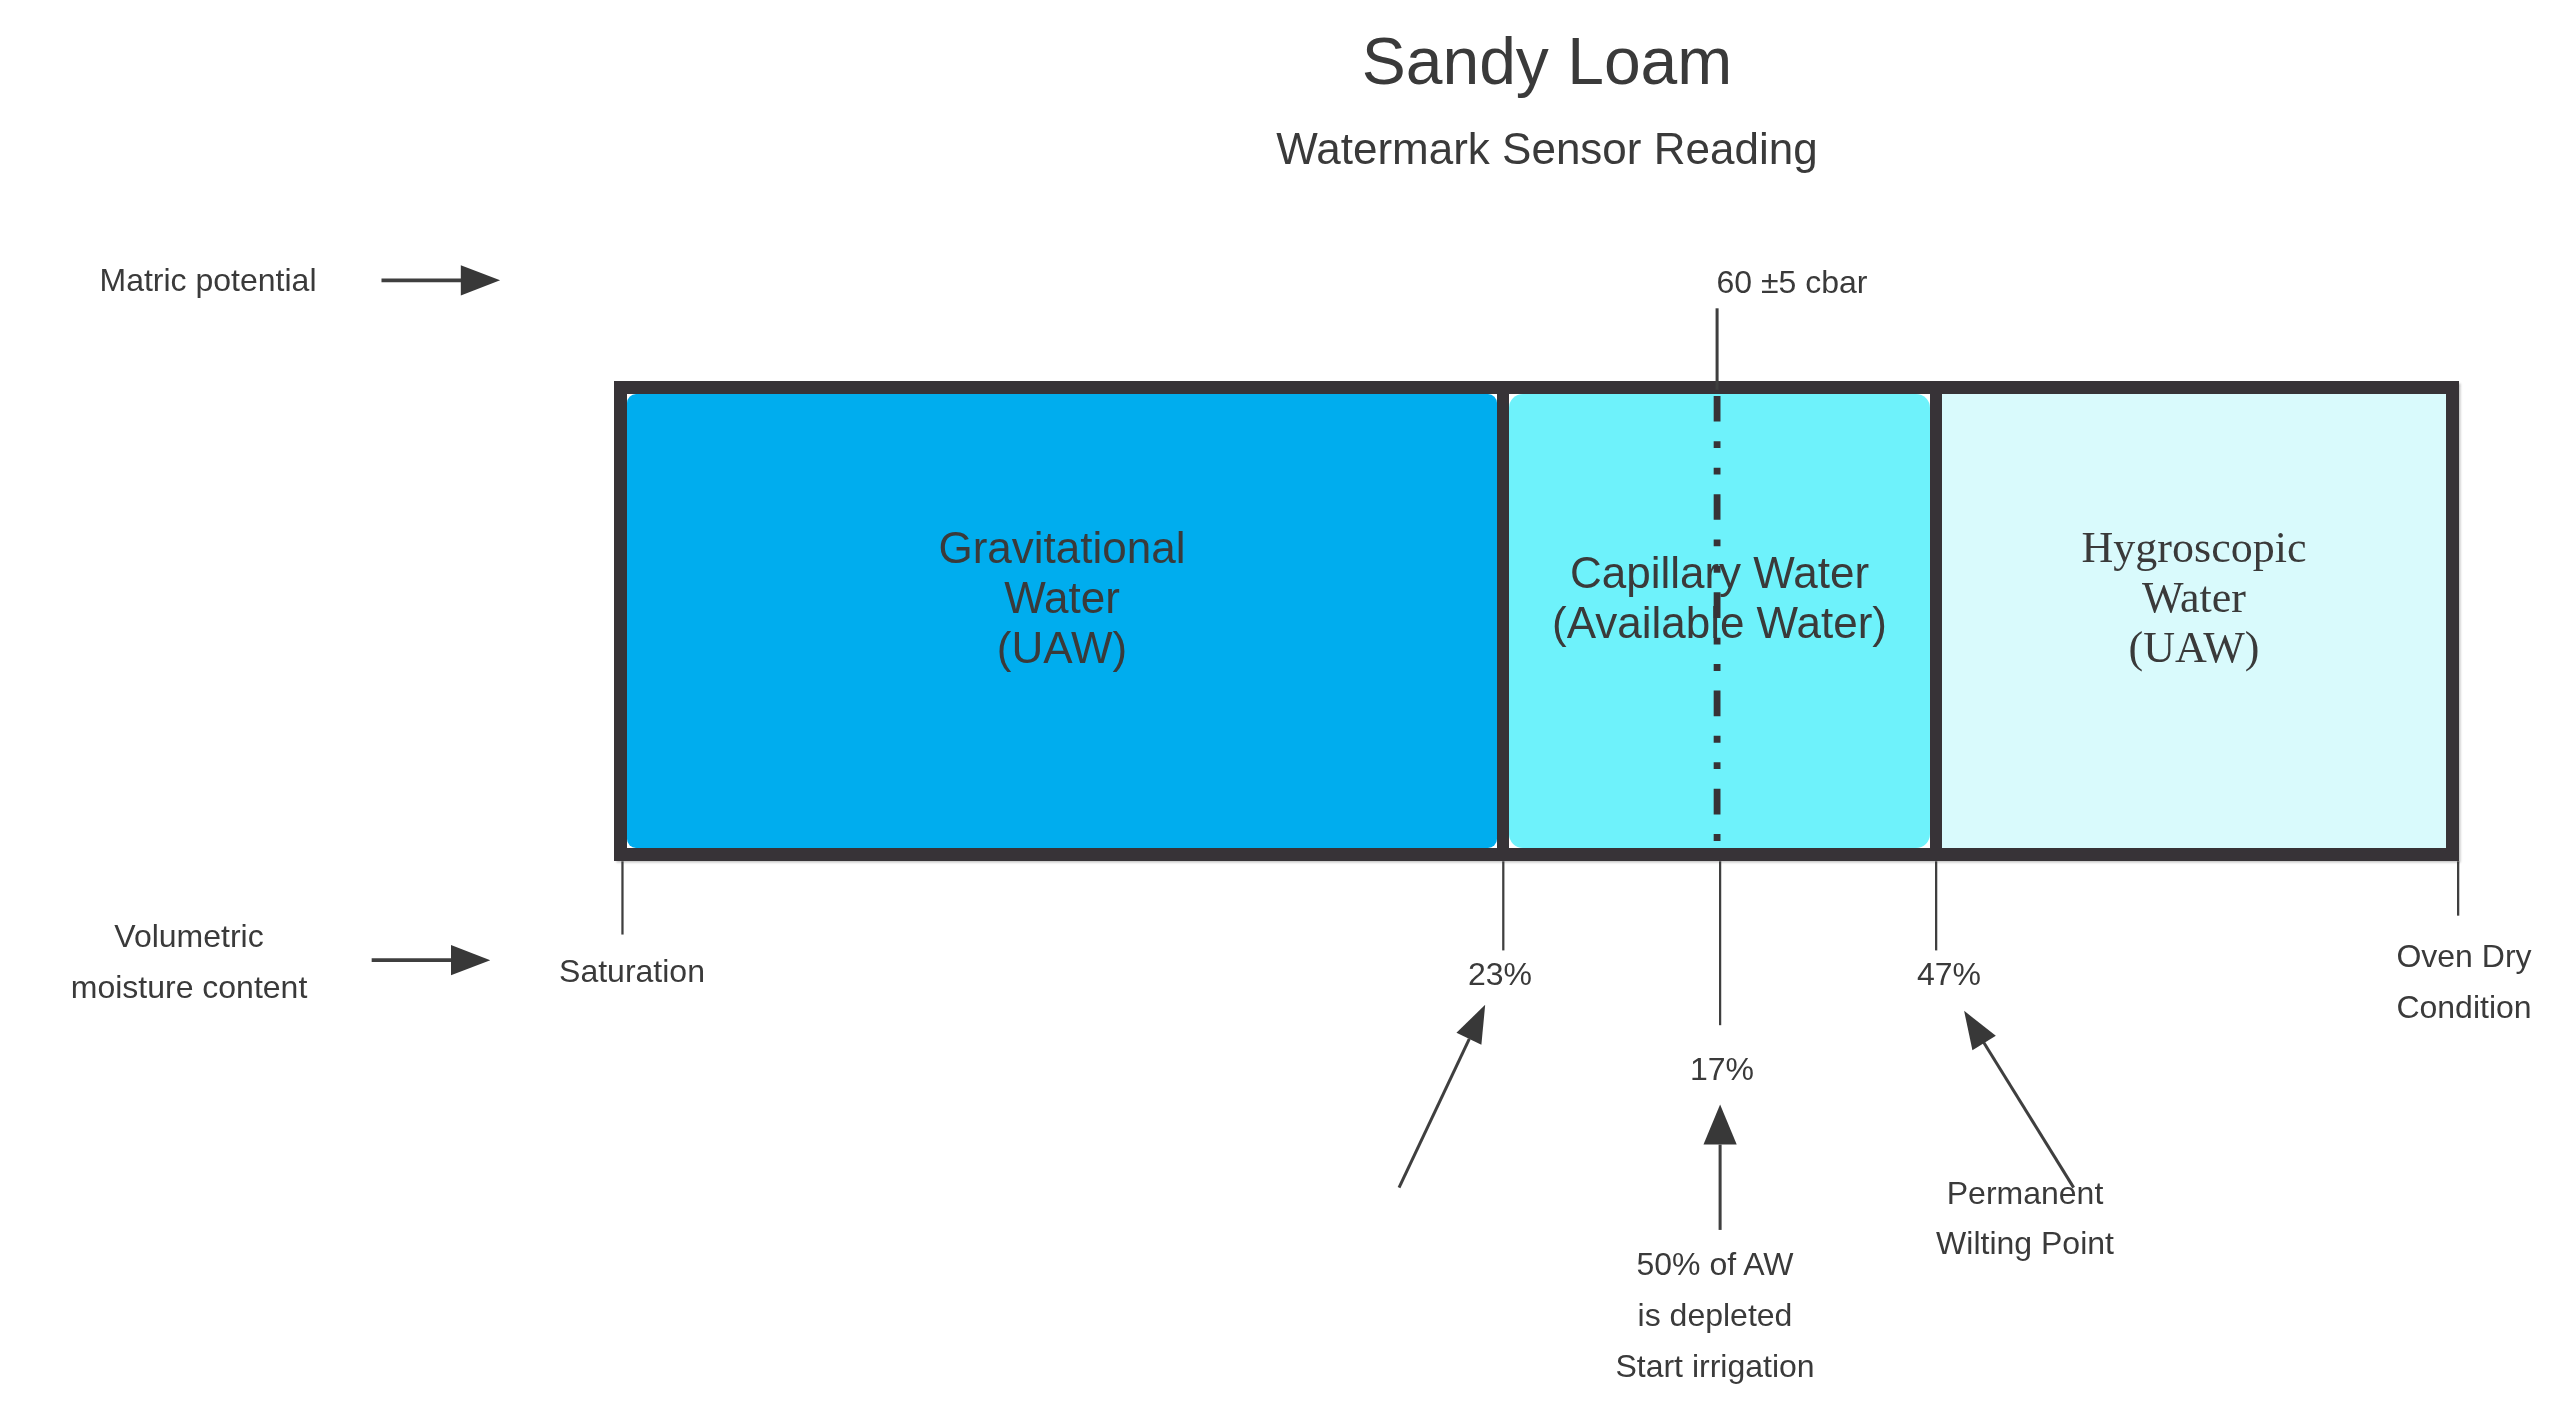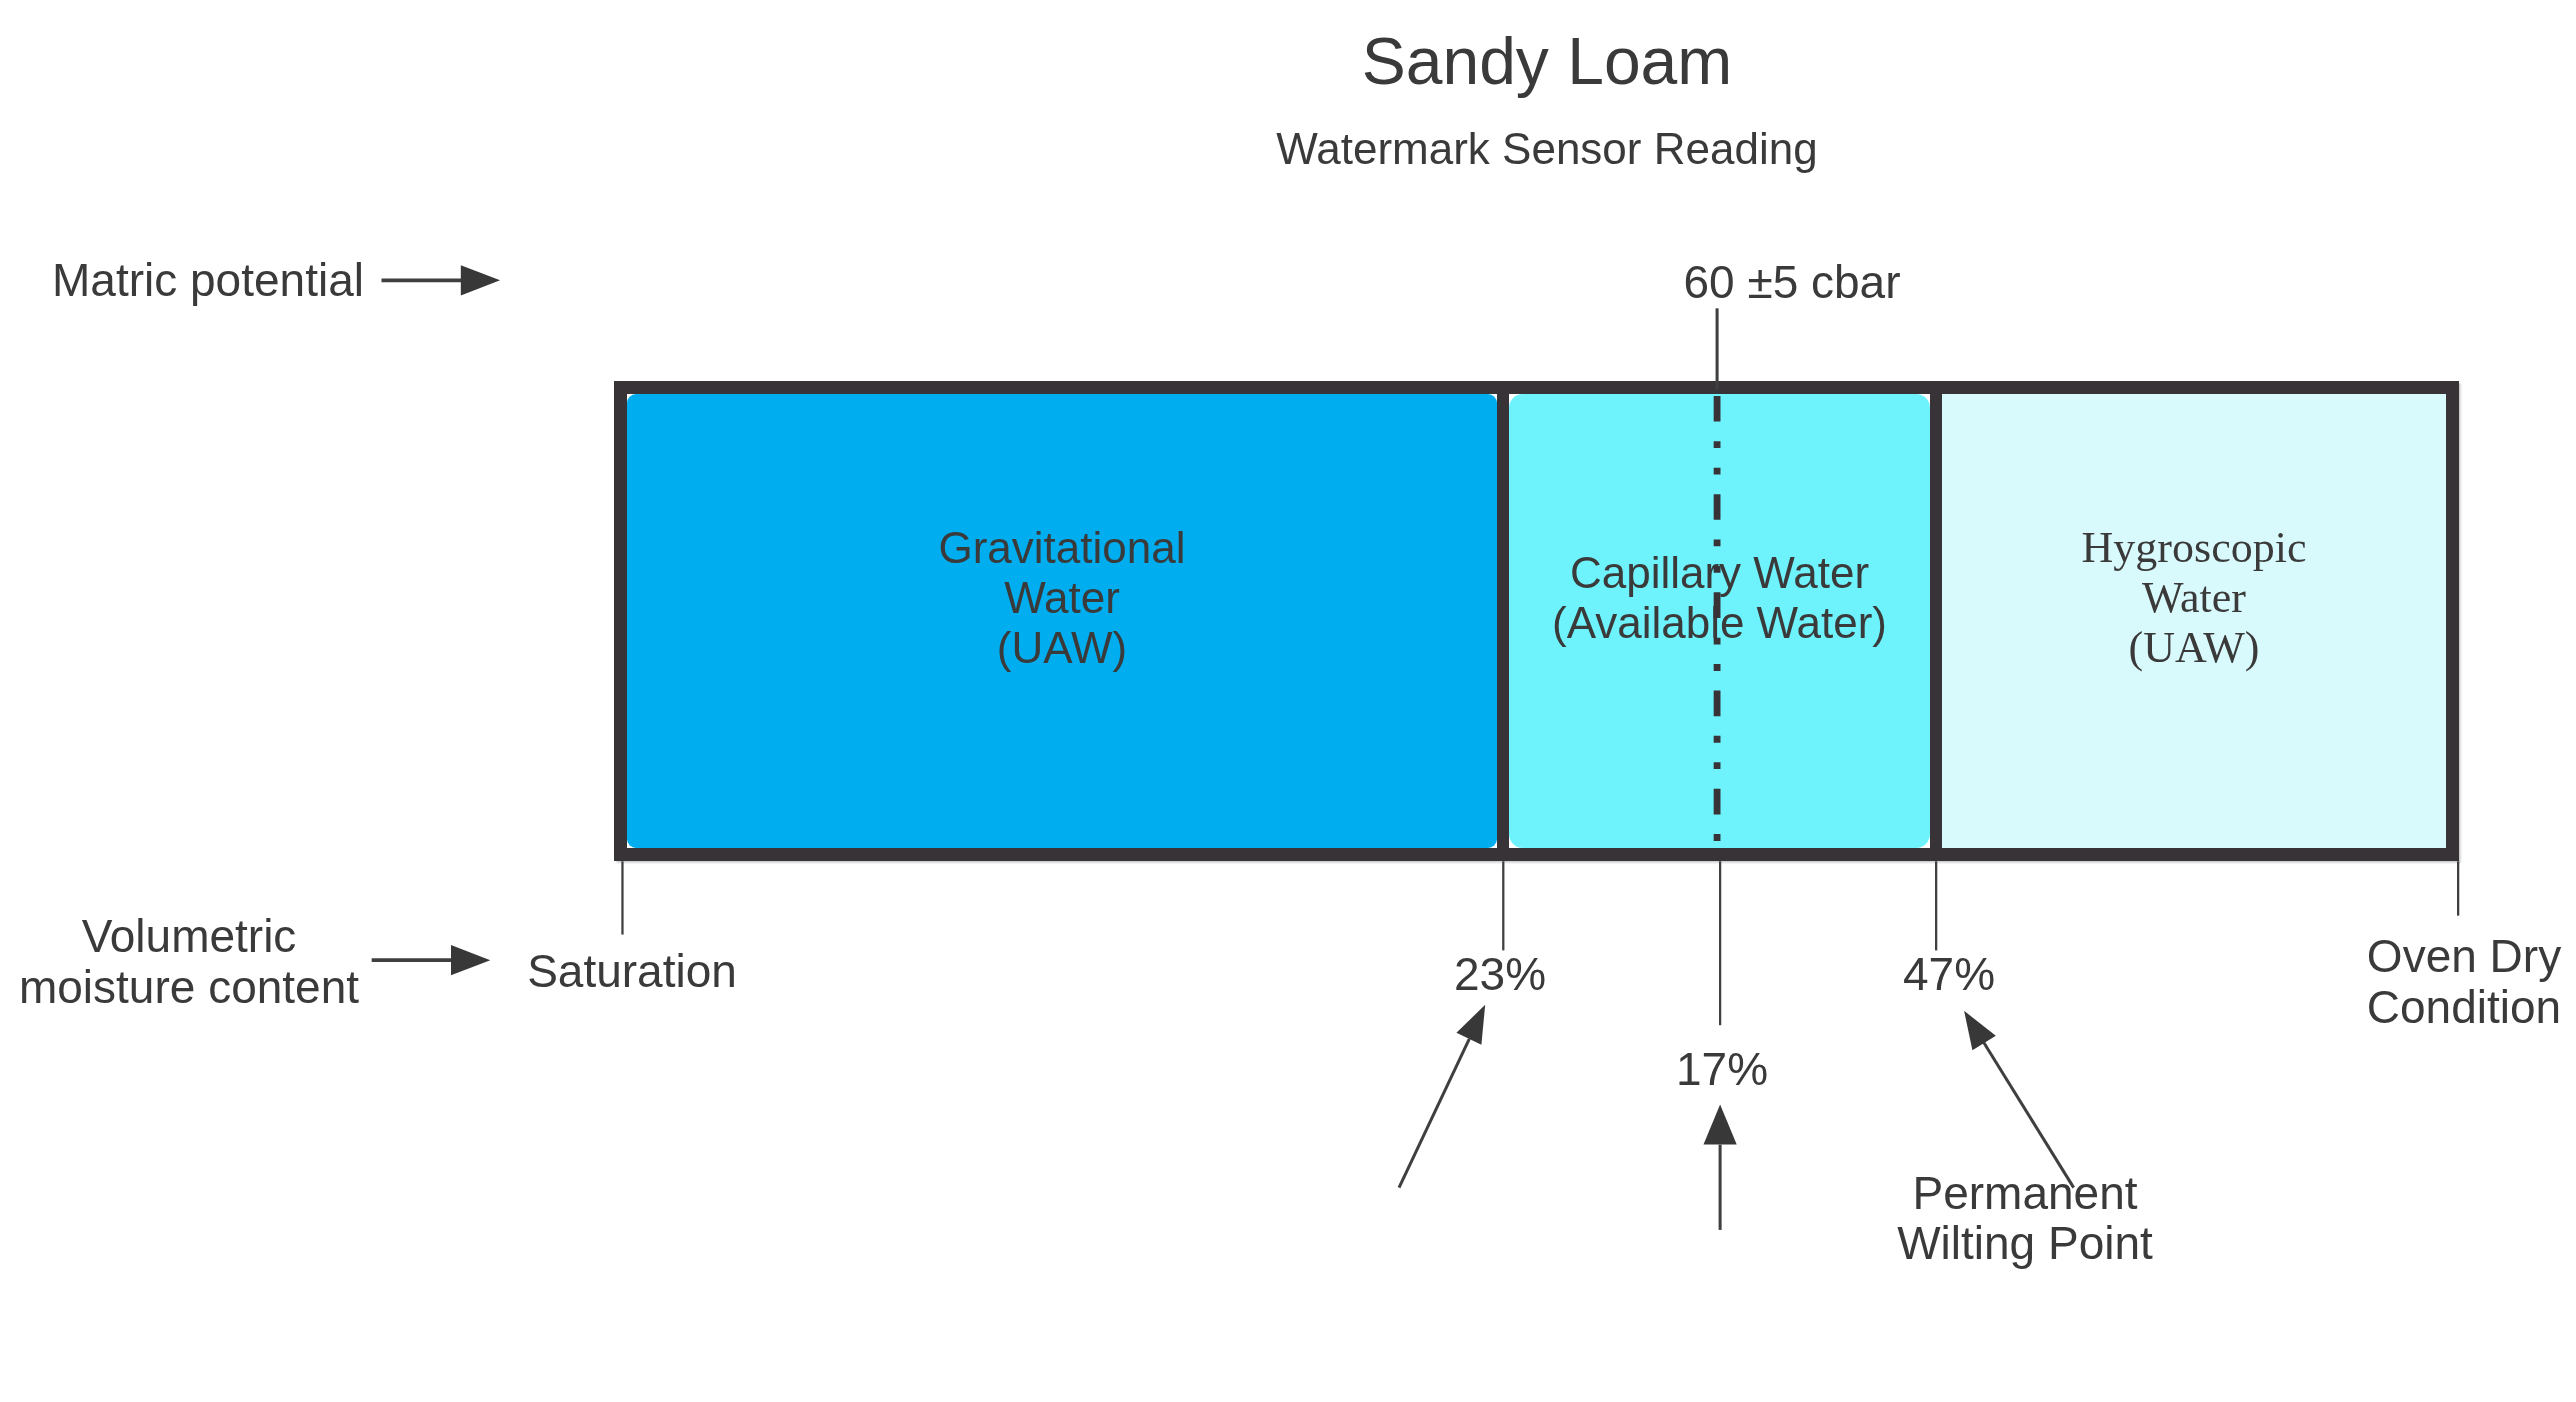--- a/index.html
+++ b/index.html
@@ -9,21 +9,21 @@
     --arrow:#383838;
     --background:#FFFFFF;
   }
   html,body{margin:0;padding:0;background:var(--background);}
   .canvas{
     position:relative;width:2576px;height:1388px;overflow:hidden;
     background:var(--background);
     font-family:"Liberation Sans", sans-serif;color:var(--text);
   }
   .t{position:absolute;transform:translateX(-50%);white-space:nowrap;text-align:center;
-     color:var(--text);font-size:46px;line-height:51px;}
+     color:var(--text);font-size:32px;line-height:51px;}
   .title{font-size:66px;line-height:69px;}
   .subtitle{font-size:44px;line-height:47px;}
   .box{
     position:absolute;left:614px;top:381px;width:1845px;height:480px;
     border:13px solid var(--box-border);box-sizing:border-box;
     display:flex;flex-direction:row;
     box-shadow:1.5px 2.3px 2.3px rgba(0,0,0,0.25);
   }
   .seg{height:100%;display:flex;flex-direction:column;justify-content:center;align-items:center;}
   .seg-label{transform:translateY(-23px);text-align:center;font-size:44px;line-height:50px;color:var(--text);}
@@ -109,15 +109,20 @@
   <div class="t" style="left:2464px;top:931px;">
     <div>Oven Dry</div>
     <div>Condition</div>
   </div>
   <div class="t" style="left:1722px;top:1044px;">17%</div>
 
   <div class="t" style="left:2025px;top:1168px;line-height:50px;">
     <div>Permanent</div>
     <div>Wilting Point</div>
   </div>
+  <div class="t" style="left:1715px;top:1239px;line-height:51px;">
+    <div>50% of AW</div>
+    <div>is depleted</div>
+    <div>Start irrigation</div>
+  </div>
 
 </div>
 
 
 </body></html>

